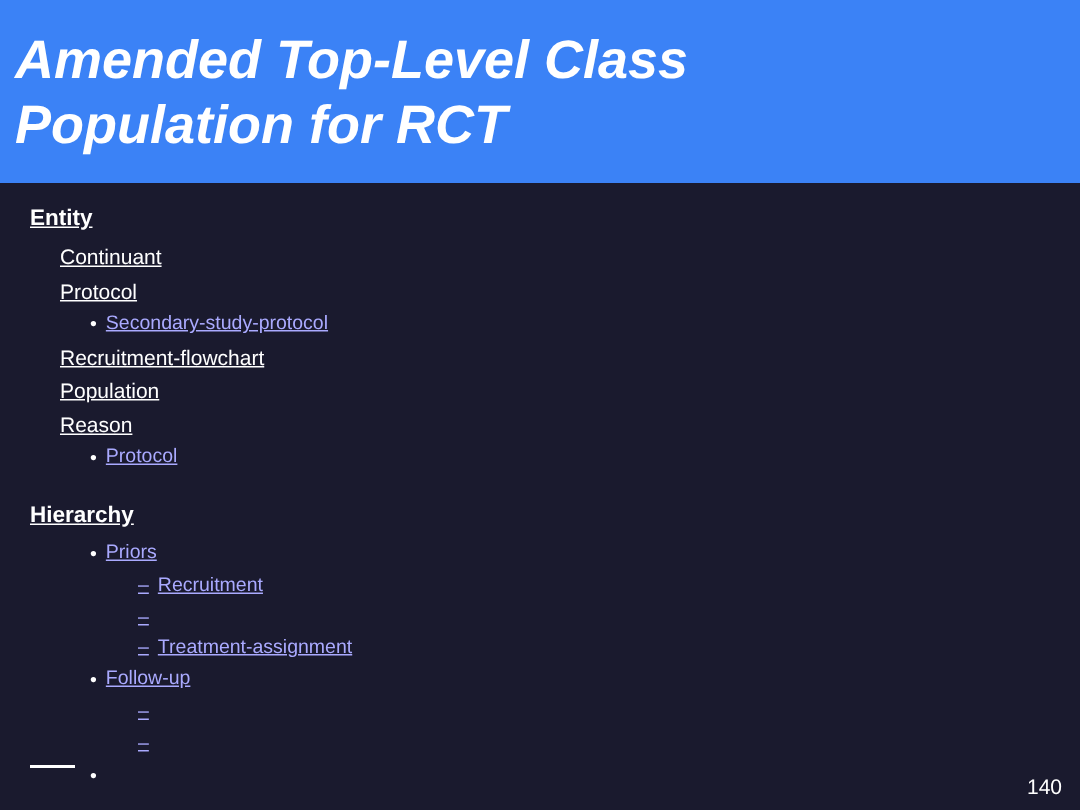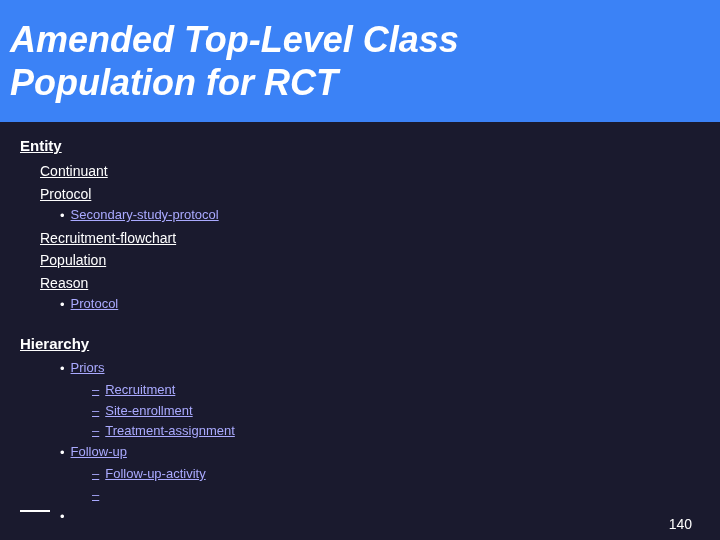--- a/index.html
+++ b/index.html
@@ -78,21 +78,21 @@
     }
 
     .link-style {
       color: #aaaaff;
       text-decoration: underline;
     }
 
     .page-number {
       position: absolute;
       bottom: 8px;
-      right: 28px;
+      right: 12px;
       font-size: 14px;
       color: #ffffff;
     }
 
     .bottom-line {
       position: absolute;
       bottom: 28px;
       left: 20px;
       width: 30px;
       border-bottom: 2px solid #ffffff;
@@ -151,36 +151,34 @@
     <span class="link-style">Priors</span>
   </div>
 
   <div class="sub-dash-item">
     <span class="dash">–</span>
     <span>Recruitment</span>
   </div>
 
   <div class="sub-dash-item">
     <span class="dash">–</span>
-    <span>Site-enrollment</span>
   </div>
 
   <div class="sub-dash-item">
     <span class="dash">–</span>
     <span>Treatment-assignment</span>
   </div>
 
   <div class="bullet-item">
     <span class="bullet">•</span>
     <span class="link-style">Follow-up</span>
   </div>
 
   <div class="sub-dash-item">
     <span class="dash">–</span>
-    <span>Follow-up-activity</span>
   </div>
 
   <div class="sub-dash-item">
     <span class="dash">–</span>
   </div>
 
   <div class="bullet-item">
     <span class="bullet">•</span>
   </div>
 

